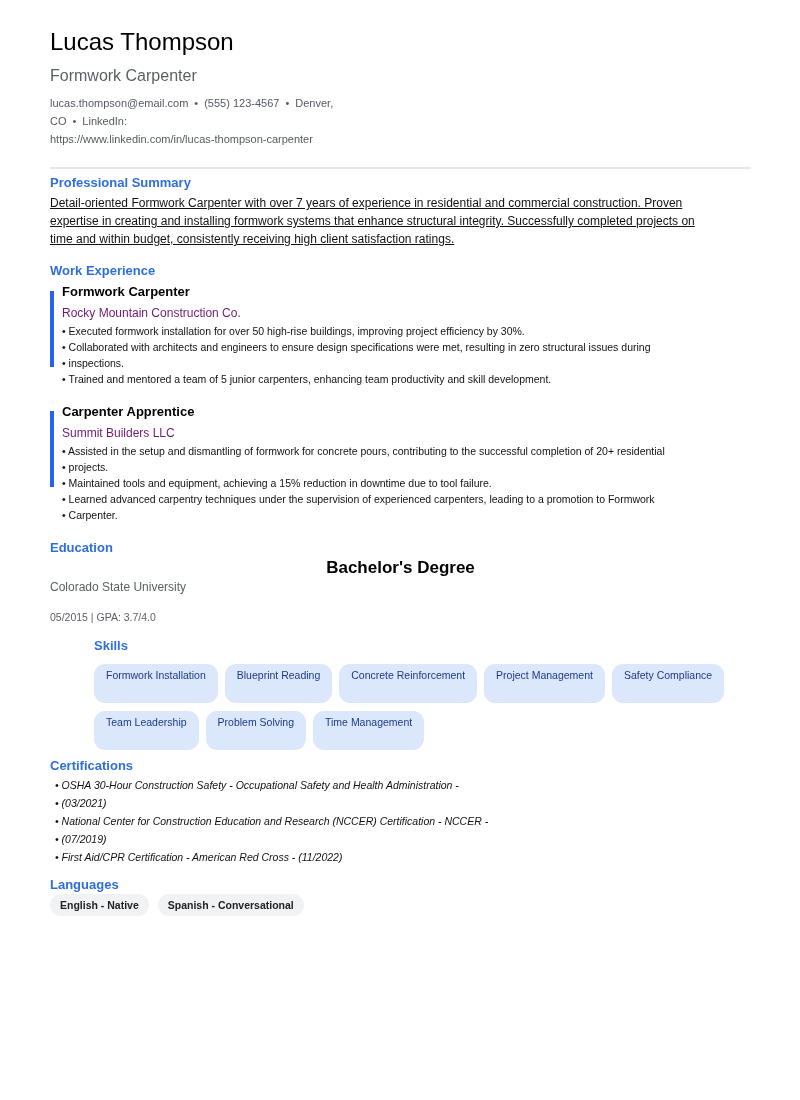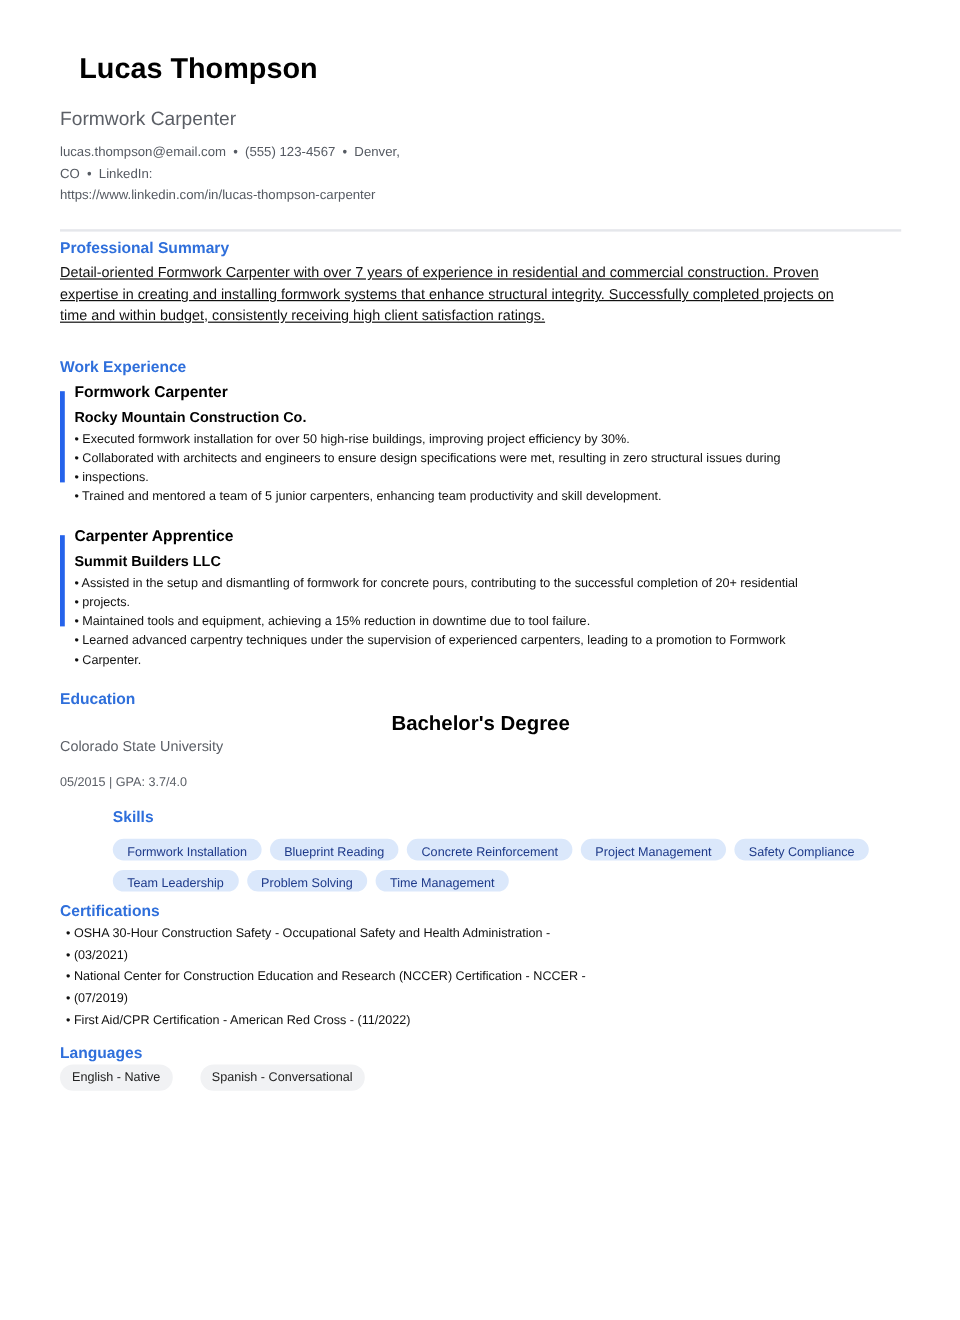--- a/index.html
+++ b/index.html
@@ -1,58 +1,58 @@
 <!DOCTYPE html>
 <html><head>
 <meta charset="utf-8">
 <style>
   html, body { margin: 0; padding: 0; background: #ffffff; }
   body { width: 800px; height: 1100px; position: relative; font-family: "Liberation Sans", sans-serif; color: #111; }
   .page { position: absolute; left: 50px; top: 26px; width: 701px; }
-  .name { font-size: 24px; font-weight: bold; color: #000; margin: 16px; line-height: 32px; }
+  .name { font-size: 24px; font-weight: normal; color: #000; margin: 0; line-height: 32px; }
   .headline { font-size: 16px; color: #5b5f66; margin-top: 8px; line-height: 20px; }
   .contact { font-size: 11px; color: #555a62; margin-top: 8px; line-height: 18px; width: 360px; }
   .contact .sep { margin: 0 6px; }
   .divider { height: 2px; background: #e5e7eb; margin-top: 19px; }
   .section-title { font-size: 13px; font-weight: bold; color: #2f6fdb; line-height: 16px; }
   .summary { font-size: 12px; line-height: 18px; color: #111; width: 660px; margin-top: 3px; text-decoration: underline; }
   .job { position: relative; padding-left: 12px; }
   .job .bar { position: absolute; left: 0; top: 8px; width: 4px; height: 76px; background: #2563eb; }
   .job-title { font-size: 13px; font-weight: bold; color: #000; line-height: 18px; }
-  .job-company { font-size: 12px; font-weight: bold; color: #000000; line-height: 16px; margin-top: 4px; }
+  .job-company { font-size: 12px; font-weight: normal; color: #701a75; line-height: 16px; margin-top: 4px; }
   .bullets { list-style: none; margin: 2px 0 0 0; padding: 0; }
   .bullets li { font-size: 10.5px; line-height: 16px; color: #111; }
   .edu-degree { font-size: 17px; font-weight: bold; color: #000; line-height: 18px; margin-top: 3px; text-align: center; }
   .edu-school { font-size: 12px; color: #5b5f66; line-height: 16px; margin-top: 2px; }
   .edu-meta { font-size: 10.5px; color: #5b5f66; line-height: 16px; margin-top: 14px; }
   .pills { display: flex; flex-wrap: wrap; gap: 8px 7px; margin-top: 10px; width: 700px; }
-  .pill { background: #dbe8fb; color: #1e3a8a; font-size: 10.5px; line-height: 22px; height: 18px; padding: 0 12px; border-radius: 11px; }
-  .lang-pills { display: flex; gap: 23px; margin-top: 1px; }
+  .pill { background: #dbe8fb; color: #1e3a8a; font-size: 10.5px; line-height: 22px; height: 39px; padding: 0 12px; border-radius: 11px; }
+  .lang-pills { display: flex; gap: 9px; margin-top: 1px; font-weight: bold; }
   .lang-pill { background: #f1f2f4; color: #222; font-size: 10.5px; line-height: 22px; height: 22px; padding: 0 10px; border-radius: 11px; }
-  .cert-list { list-style: none; margin: 2px 0 0 5px; padding: 0; }
+  .cert-list { list-style: none; margin: 2px 0 0 5px; padding: 0; font-style: italic; }
   .cert-list li { font-size: 10.5px; line-height: 18px; color: #111; }
 </style>
 </head>
 <body>
 
 <div class="page">
   <h1 class="name">Lucas Thompson</h1>
   <div class="headline">Formwork Carpenter</div>
   <div class="contact">
     <span>lucas.thompson@email.com</span><span class="sep">•</span><span>(555) 123-4567</span><span class="sep">•</span><span>Denver, CO</span><span class="sep">•</span><span>LinkedIn:</span><br>
     <span>https://www.linkedin.com/in/lucas-thompson-carpenter</span>
   </div>
   <div class="divider"></div>
 
   <section style="margin-top:6px;">
     <div class="section-title">Professional Summary</div>
     <div class="summary">Detail-oriented Formwork Carpenter with over 7 years of experience in residential and commercial construction. Proven expertise in creating and installing formwork systems that enhance structural integrity. Successfully completed projects on time and within budget, consistently receiving high client satisfaction ratings.</div>
   </section>
 
-  <section style="margin-top:26px;">
+  <section style="margin-top:15px;">
     <div class="section-title">Work Experience</div>
     <div class="job" style="margin-top:4px;">
       <div class="bar"></div>
       <div class="job-title">Formwork Carpenter</div>
       <div class="job-company">Rocky Mountain Construction Co.</div>
       <ul class="bullets">
         <li>• Executed formwork installation for over 50 high-rise buildings, improving project efficiency by 30%.</li>
         <li>• Collaborated with architects and engineers to ensure design specifications were met, resulting in zero structural issues during</li>
         <li>• inspections.</li>
         <li>• Trained and mentored a team of 5 junior carpenters, enhancing team productivity and skill development.</li>

